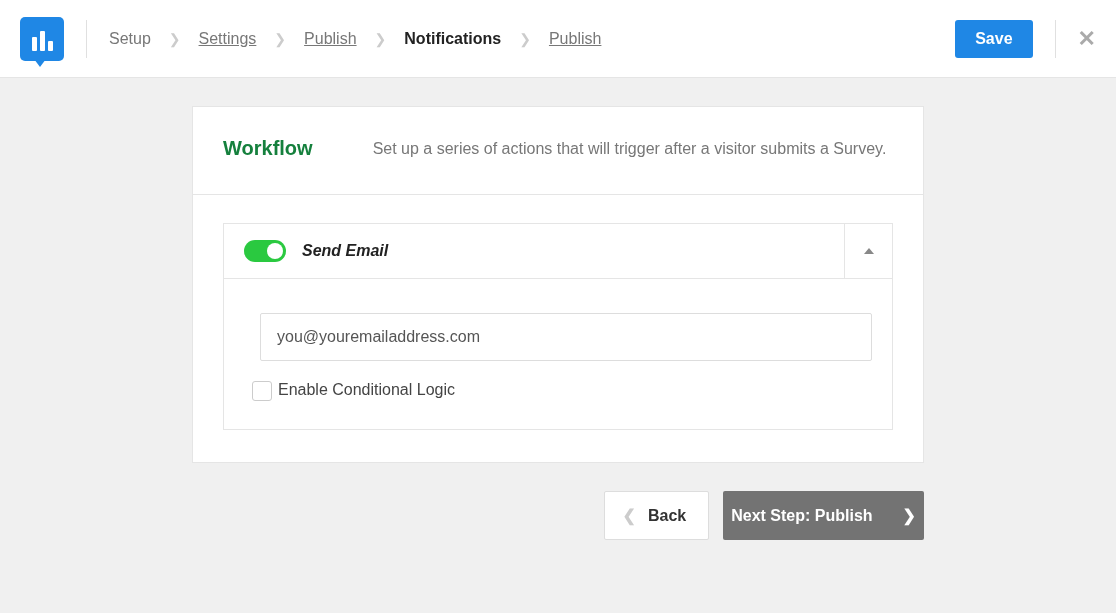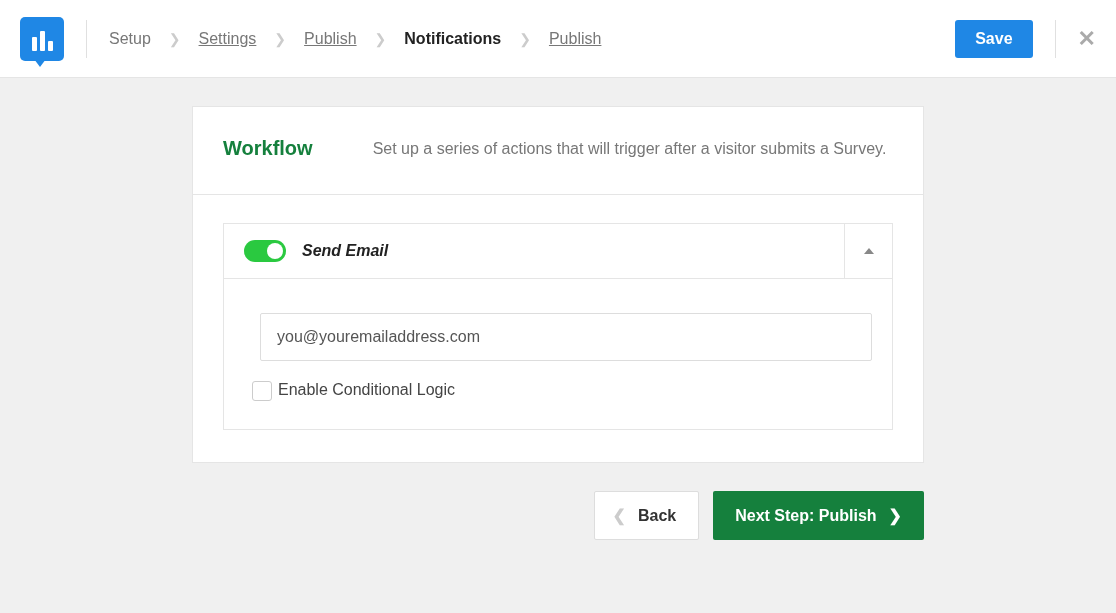--- a/index.html
+++ b/index.html
@@ -102,23 +102,23 @@
     .footer-row {
       width:732px; display:flex; justify-content:flex-end; gap:14px;
       margin-top:28px;
     }
     .btn-back {
       background:#fff; border:1px solid #ddd; padding:14px 22px 14px 18px;
       font-size:16px; font-weight:700; color:#333; cursor:pointer;
       display:flex; align-items:center; gap:12px; border-radius:2px;
     }
     .btn-next {
-      background:#15803d; border:none; color:#fff; padding:14px 22px;
+      background:#737373; border:none; color:#fff; padding:14px 8px;
       font-size:16px; font-weight:700; cursor:pointer;
-      display:flex; align-items:center; gap:12px; border-radius:2px;
+      display:flex; align-items:center; gap:30px; border-radius:2px;
     }
     .chev-left { color:#ccc; font-size:16px; }
     .chev-right { color:#fff; font-size:16px; }
   </style>
 </head>
 <body>
 
 <div class="topbar">
   <div class="logo">
     <span class="b1"></span>

